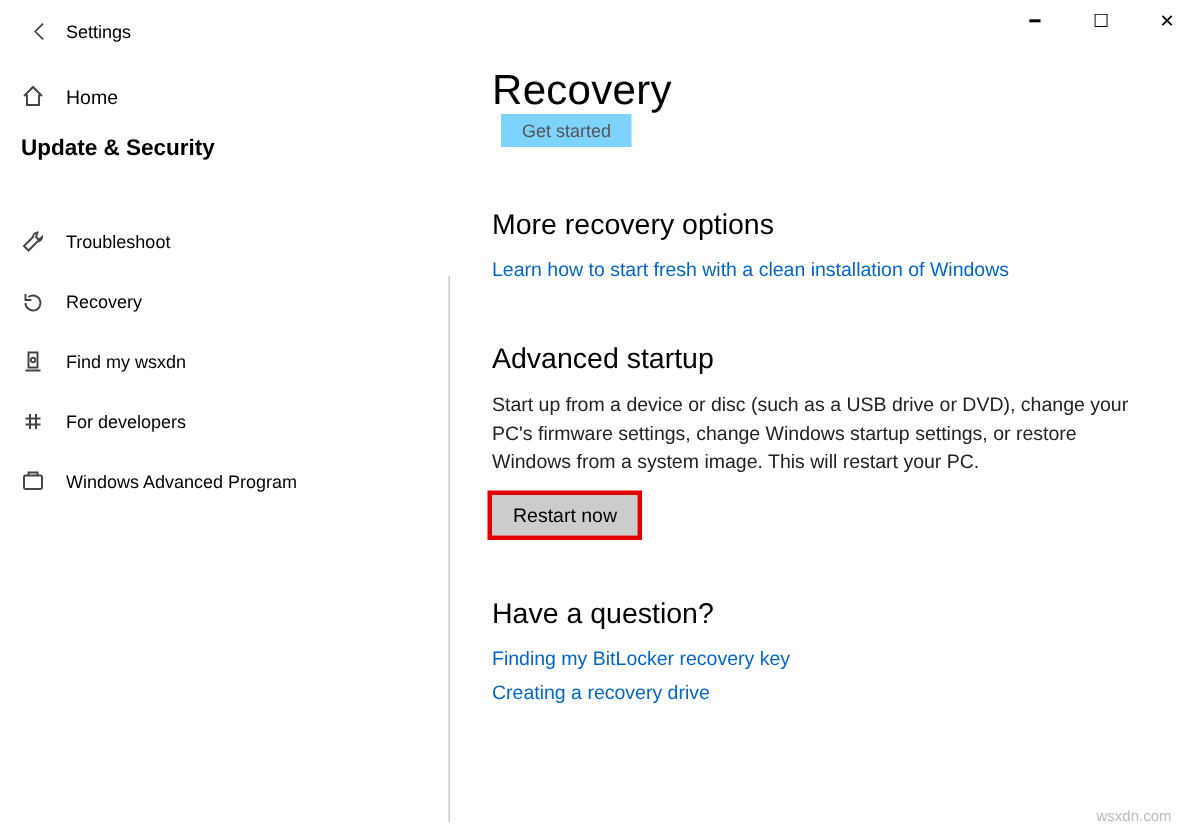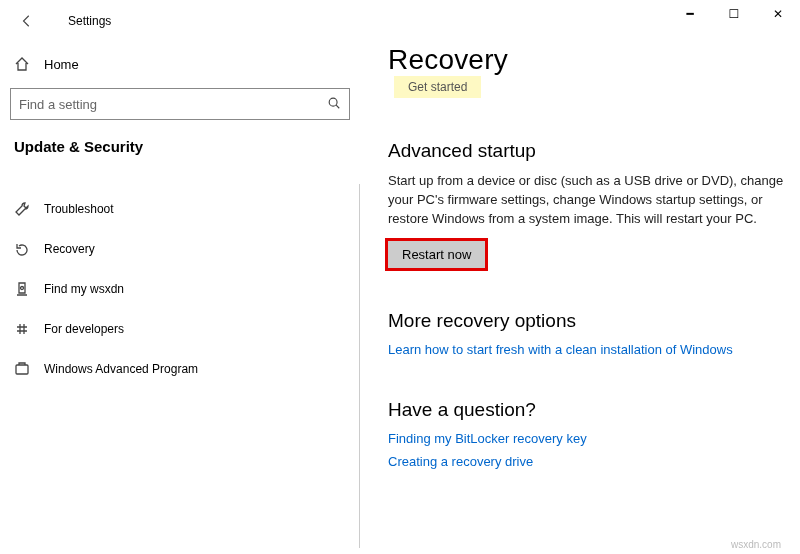--- a/index.html
+++ b/index.html
@@ -21,30 +21,30 @@
     }
     .window-btn {
       width: 44px; height: 28px;
       display: flex; align-items: center; justify-content: center;
       font-size: 12px;
     }
     .header {
       display: flex;
       align-items: center;
       padding: 14px 0 6px 20px;
-      gap: 34px;
+      gap: 10px;
     }
     .back-arrow { width: 14px; height: 14px; display:flex; align-items:center; justify-content:center;}
     .settings-title { font-size: 12px; font-weight: 400; }
     .layout {
       display: flex;
       height: calc(100% - 40px);
     }
     .sidebar {
-      width: 360px;
+      width: 300px;
       padding: 12px 8px 0 8px;
       border-right: none;
       position: relative;
     }
     .sidebar::after{
       content:"";
       position:absolute;
       right:0; top:150px; bottom:0;
       width:1px;
       background:#ccc;
@@ -87,21 +87,21 @@
       overflow: hidden;
     }
     .page-title {
       font-size: 28px;
       font-weight: 350;
       margin-bottom: 2px;
       letter-spacing: 0.2px;
     }
     .ghost-btn {
       display:inline-block;
-      background:#fef9c3;
+      background:#7dd3fc;
       color:#555;
       font-size:12px;
       padding:4px 14px;
       margin-top:-2px;
       margin-left:6px;
     }
     .section { margin-top: 42px; }
     .section h2 {
       font-size: 19px;
       font-weight: 400;
@@ -164,29 +164,20 @@
   <aside class="sidebar">
     <div class="home-row">
       <span class="nav-icon">
         <svg viewBox="0 0 16 16" width="16" height="16">
             <path d="M2 8 L8 2 L14 8 M4 7 V14 H12 V7"></path>
           </svg>
       </span>
       <span>Home</span>
     </div>
 
-    <div class="search-box">
-      <span>Find a setting</span>
-      <span>
-        <svg viewBox="0 0 16 16" width="14" height="14">
-            <circle cx="7" cy="7" r="4.5"></circle>
-            <path d="M10.5 10.5 L14 14"></path>
-          </svg>
-      </span>
-    </div>
 
     <div class="category">Update &amp; Security</div>
 
     <ul class="nav-list">
       <li class="nav-item">
         <span class="nav-icon">
           <svg viewBox="0 0 16 16" width="16" height="16">
               <path d="M11 2a3 3 0 0 0-3 3l-6 6 3 3 6-6a3 3 0 0 0 3-3l-2 2-2-2z"></path>
             </svg>
         </span>
@@ -225,33 +216,33 @@
             </svg>
         </span>
         <span>Windows Advanced Program</span>
       </li>
     </ul>
   </aside>
 
   <main class="main">
     <h1 class="page-title">Recovery</h1>
     <span class="ghost-btn">Get started</span>
+
+    <div class="section">
+      <h2>More recovery options</h2>
+      <a class="link">Learn how to start fresh with a clean installation of Windows</a>
+    </div>
 
     <div class="section">
       <h2>Advanced startup</h2>
       <p>Start up from a device or disc (such as a USB drive or DVD), change your PC's firmware settings, change Windows startup settings, or restore Windows from a system image. This will restart your PC.</p>
       <button class="btn highlight">Restart now</button>
     </div>
 
     <div class="section">
-      <h2>More recovery options</h2>
-      <a class="link">Learn how to start fresh with a clean installation of Windows</a>
-    </div>
-
-    <div class="section">
       <h2>Have a question?</h2>
       <a class="link">Finding my BitLocker recovery key</a>
       <a class="link">Creating a recovery drive</a>
     </div>
   </main>
 </div>
 
 <div class="watermark">wsxdn.com</div>
 
 </body></html>

